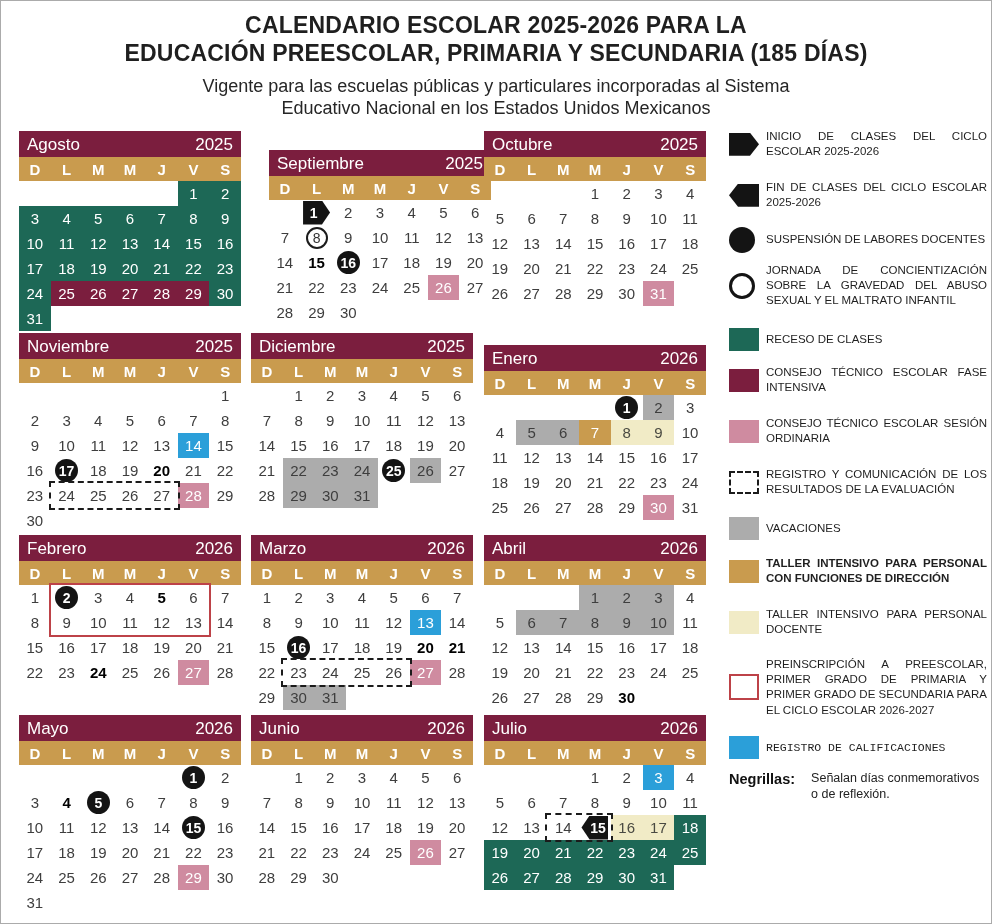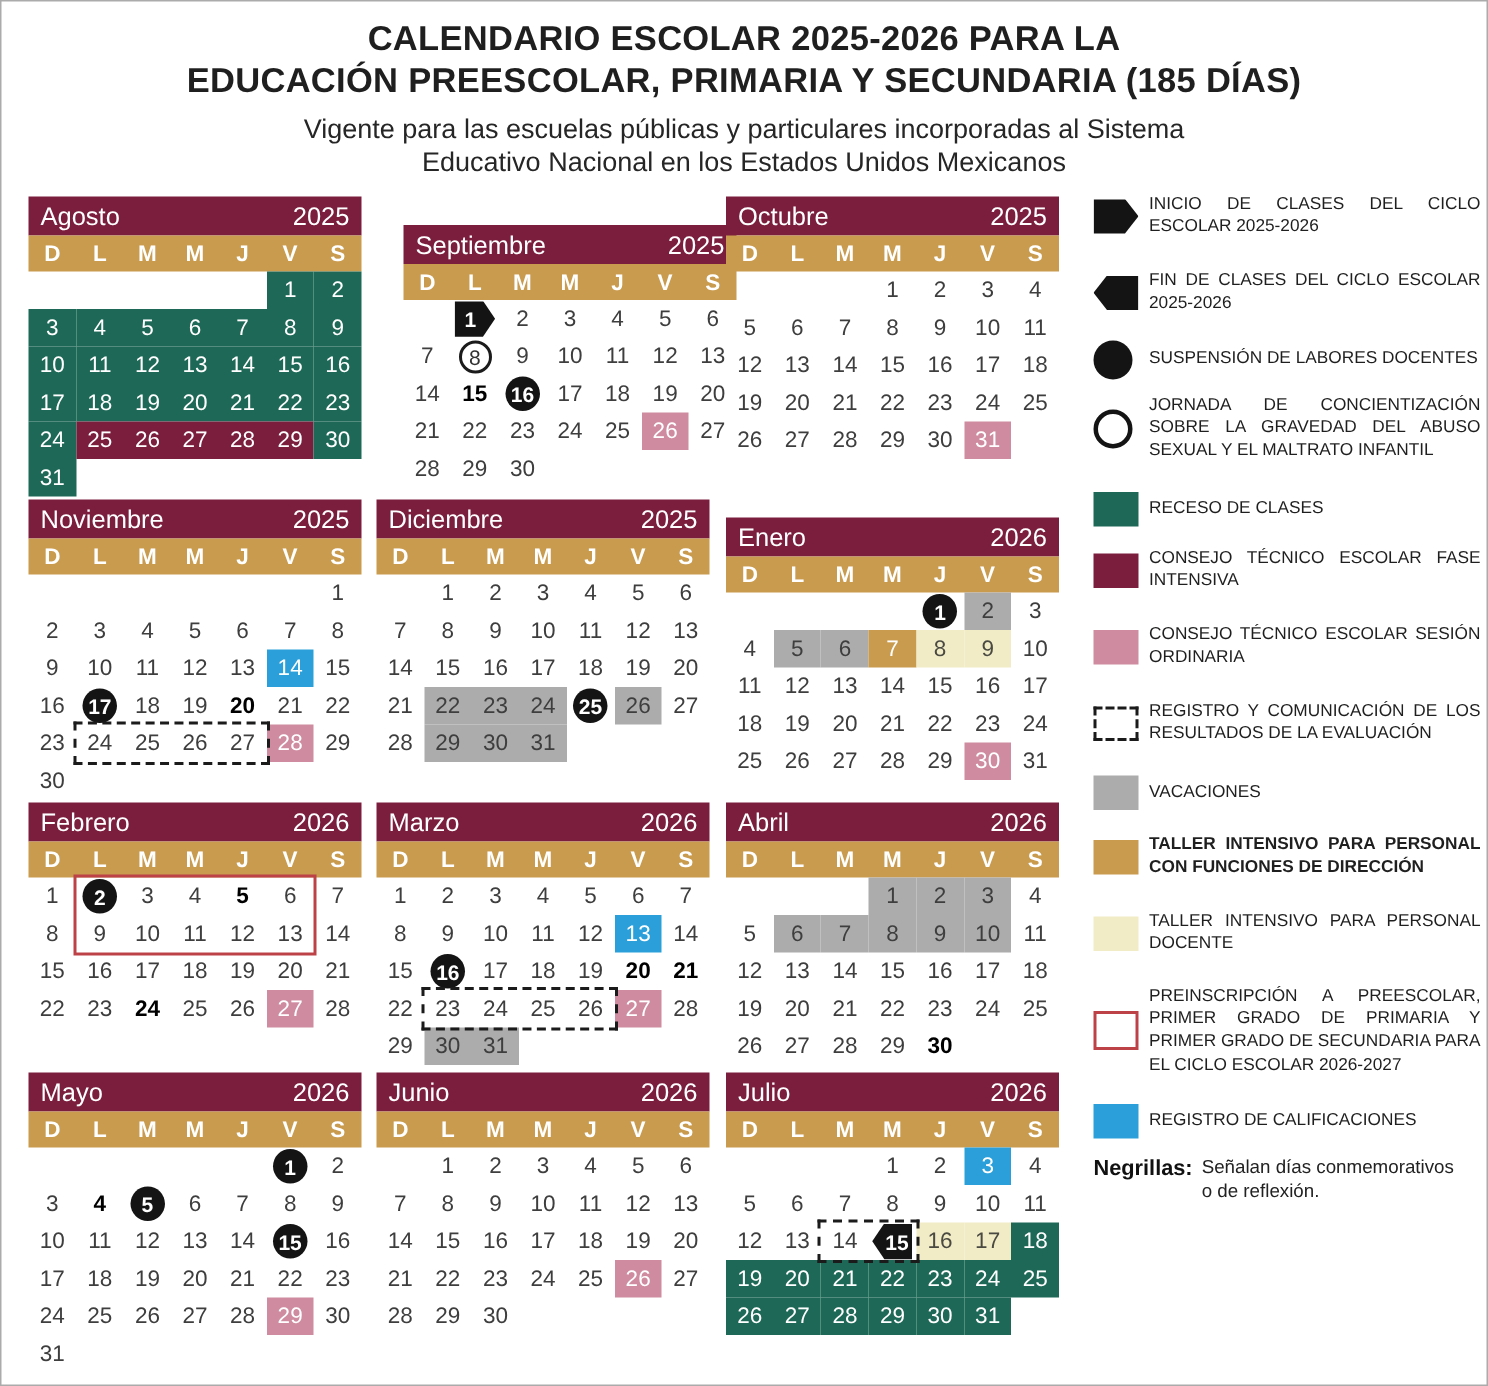--- a/index.html
+++ b/index.html
@@ -50,21 +50,21 @@
   .lg-ic.green{background:var(--green,#1D6856);}
   .lg-ic.maroon{background:var(--maroon,#7B1E3E);}
   .lg-ic.pink{background:var(--pink,#CF8BA0);}
   .lg-ic.dashed{border:2.4px dashed #1b1b1b;}
   .lg-ic.gray{background:var(--gray,#ACACAC);}
   .lg-ic.gold{background:var(--gold,#C99B4E);}
   .lg-ic.cream{background:var(--cream,#F1EBC6);}
   .lg-ic.red-outline{border:2.4px solid var(--red-outline,#BD4248);height:26px;}
   .lg-ic.blue{background:var(--blue,#2B9FD9);}
   .lg-tx{flex:1;font-size:11.5px;line-height:1.32;color:#1f1f1f;text-align:justify;}
-  .lg-neg{position:absolute;left:0;width:100%;display:flex;gap:6px;align-items:flex-start;}
+  .lg-neg{position:absolute;left:0;width:100%;display:flex;gap:16px;align-items:flex-start;}
   .lg-neg b{font-size:14.5px;color:#111;}
   .lg-neg span{font-size:12.5px;color:#222;line-height:1.25;width:176px;}
 </style>
 </head>
 <body>
 
 <div class="page">
   <header class="hdr">
     <h1><span>CALENDARIO ESCOLAR 2025-2026 PARA LA</span><br><span>EDUCACIÓN PREESCOLAR, PRIMARIA Y SECUNDARIA (185 DÍAS)</span></h1>
     <p><span>Vigente para las escuelas públicas y particulares incorporadas al Sistema</span><br><span>Educativo Nacional en los Estados Unidos Mexicanos</span></p>
@@ -779,21 +779,21 @@
         <span class="lg-tx">TALLER INTENSIVO PARA PERSONAL CON FUNCIONES DE DIRECCIÓN</span>
       </div>
       <div class="lg-item" style="top: 606px; justify-content: space-between;">
         <span class="lg-ic cream"></span>
         <span class="lg-tx">TALLER INTENSIVO PARA PERSONAL DOCENTE</span>
       </div>
       <div class="lg-item" style="top: 656px;">
         <span class="lg-ic red-outline"></span>
         <span class="lg-tx">PREINSCRIPCIÓN A PREESCOLAR, PRIMER GRADO DE PRIMARIA Y PRIMER GRADO DE SECUNDARIA PARA EL CICLO ESCOLAR 2026-2027</span>
       </div>
-      <div class="lg-item" style="top: 735px;">
+      <div class="lg-item" style="top: 735px; font-family: Liberation Mono, monospace;">
         <span class="lg-ic blue"></span>
         <span class="lg-tx">REGISTRO DE CALIFICACIONES</span>
       </div>
       <div class="lg-neg" style="top: 770px;">
         <b>Negrillas:</b>
         <span>Señalan días conmemorativos o de reflexión.</span>
       </div>
     </aside>
 </div>
 

